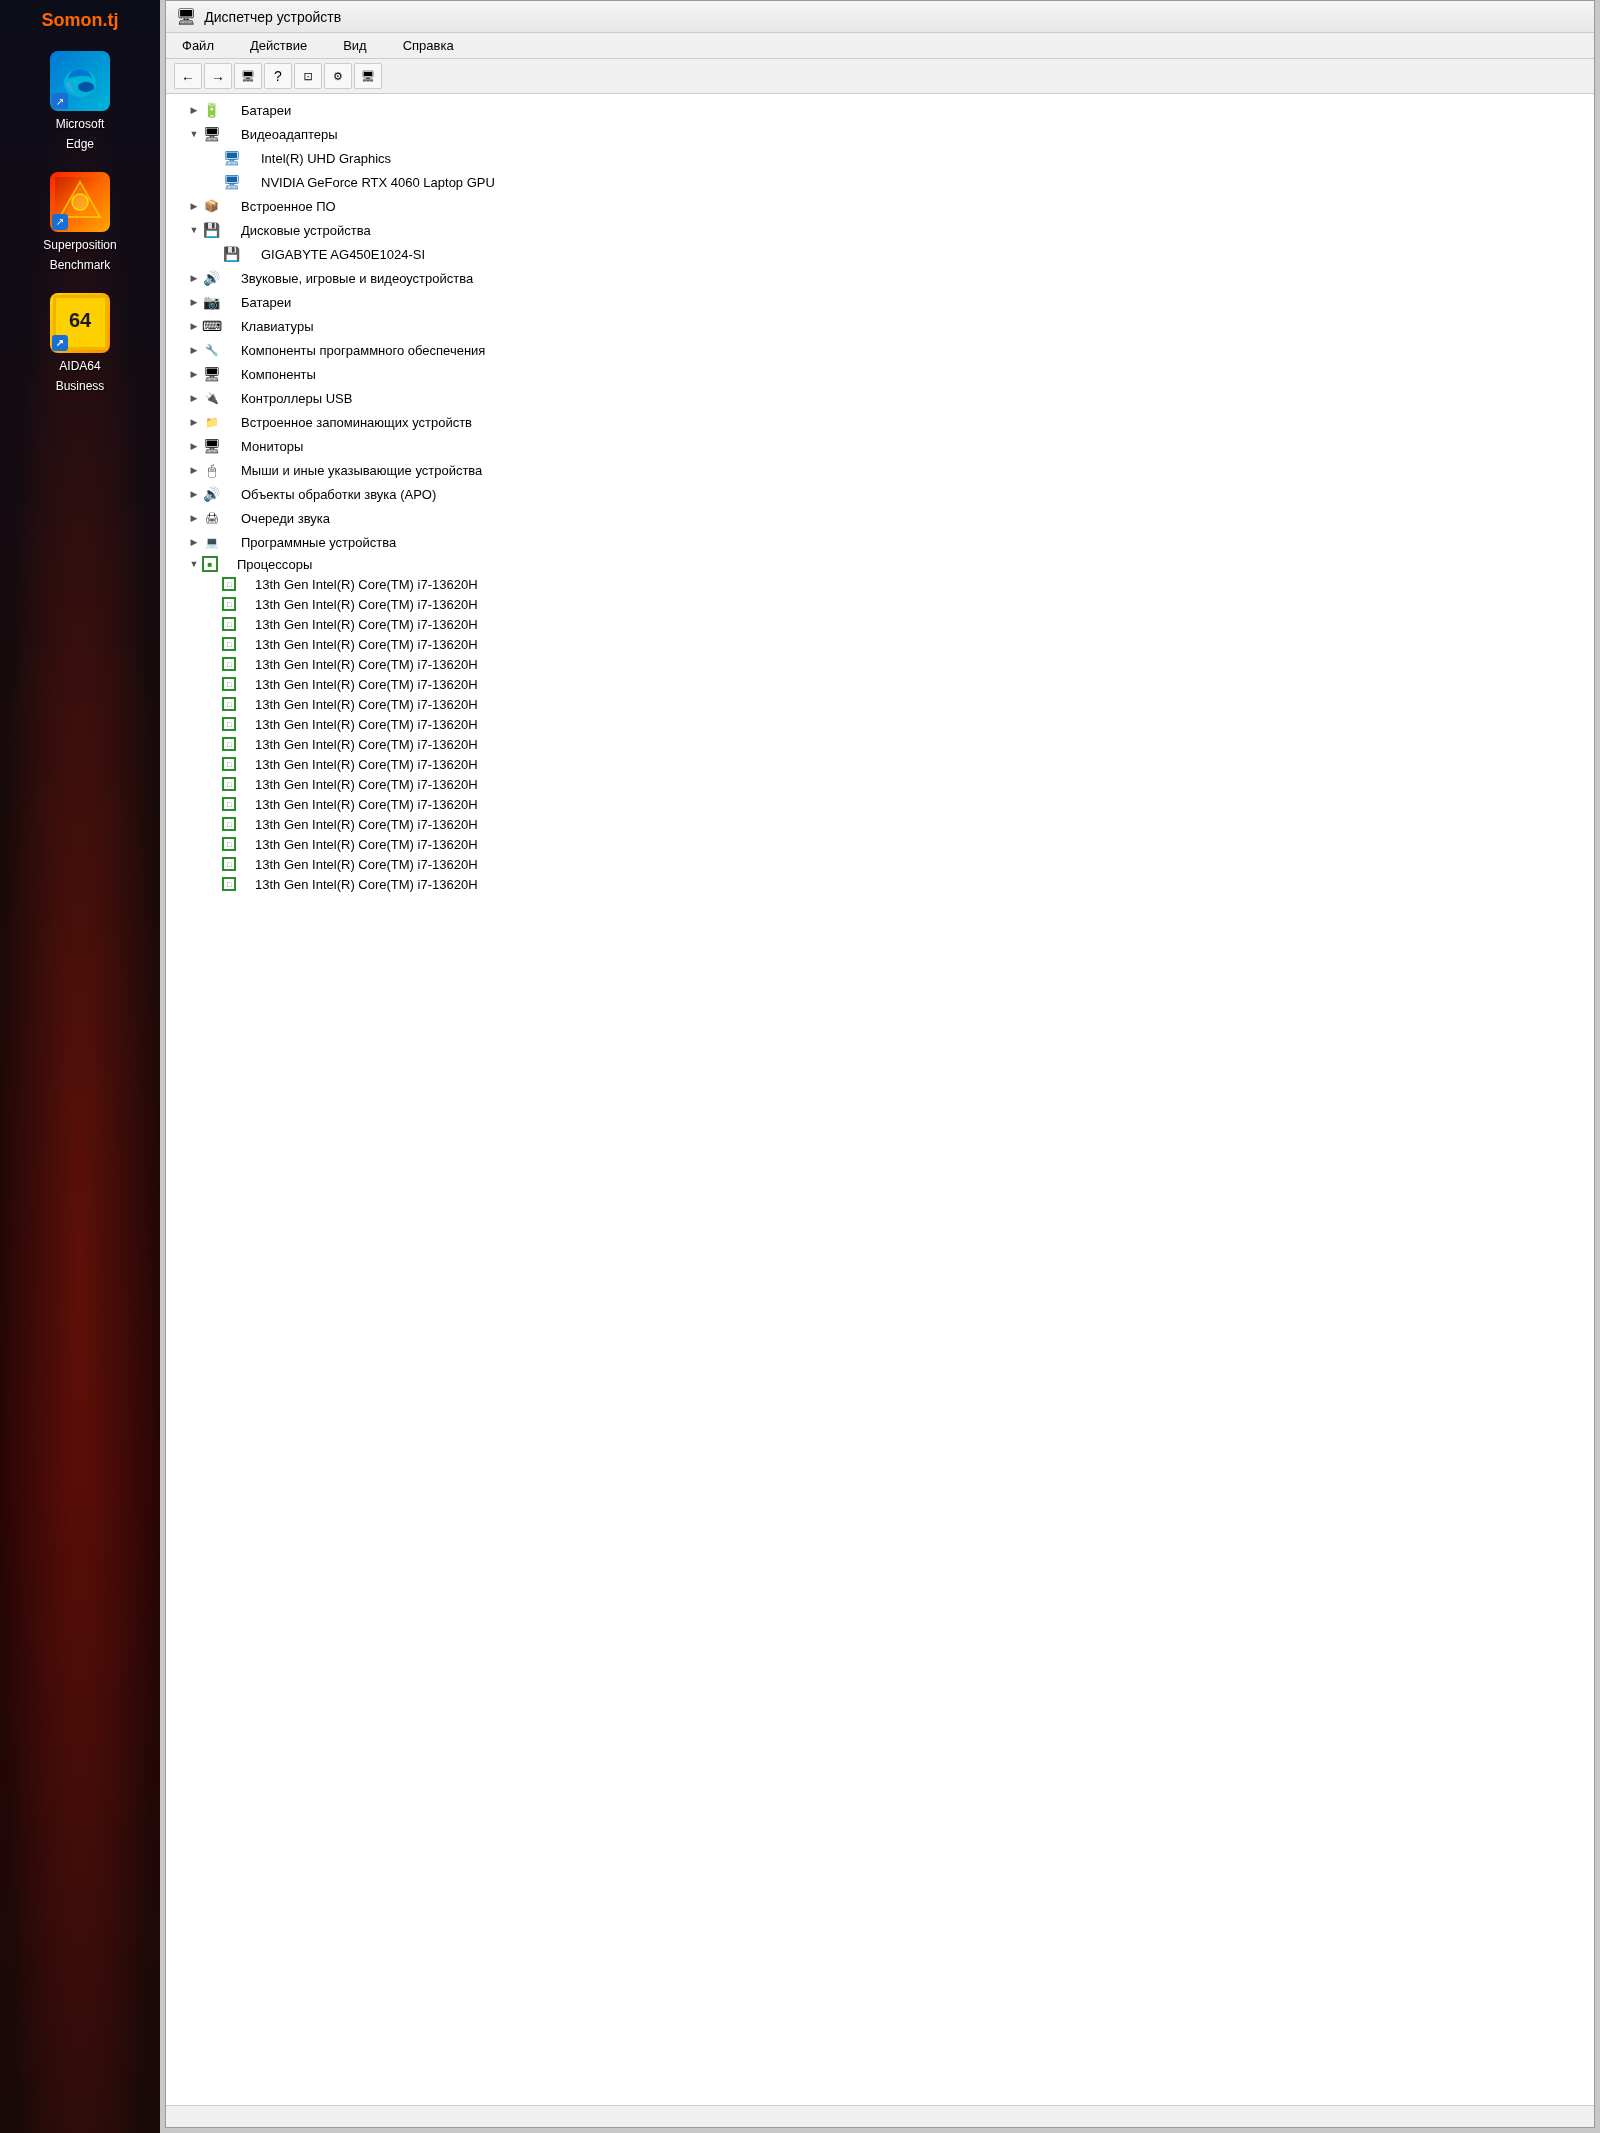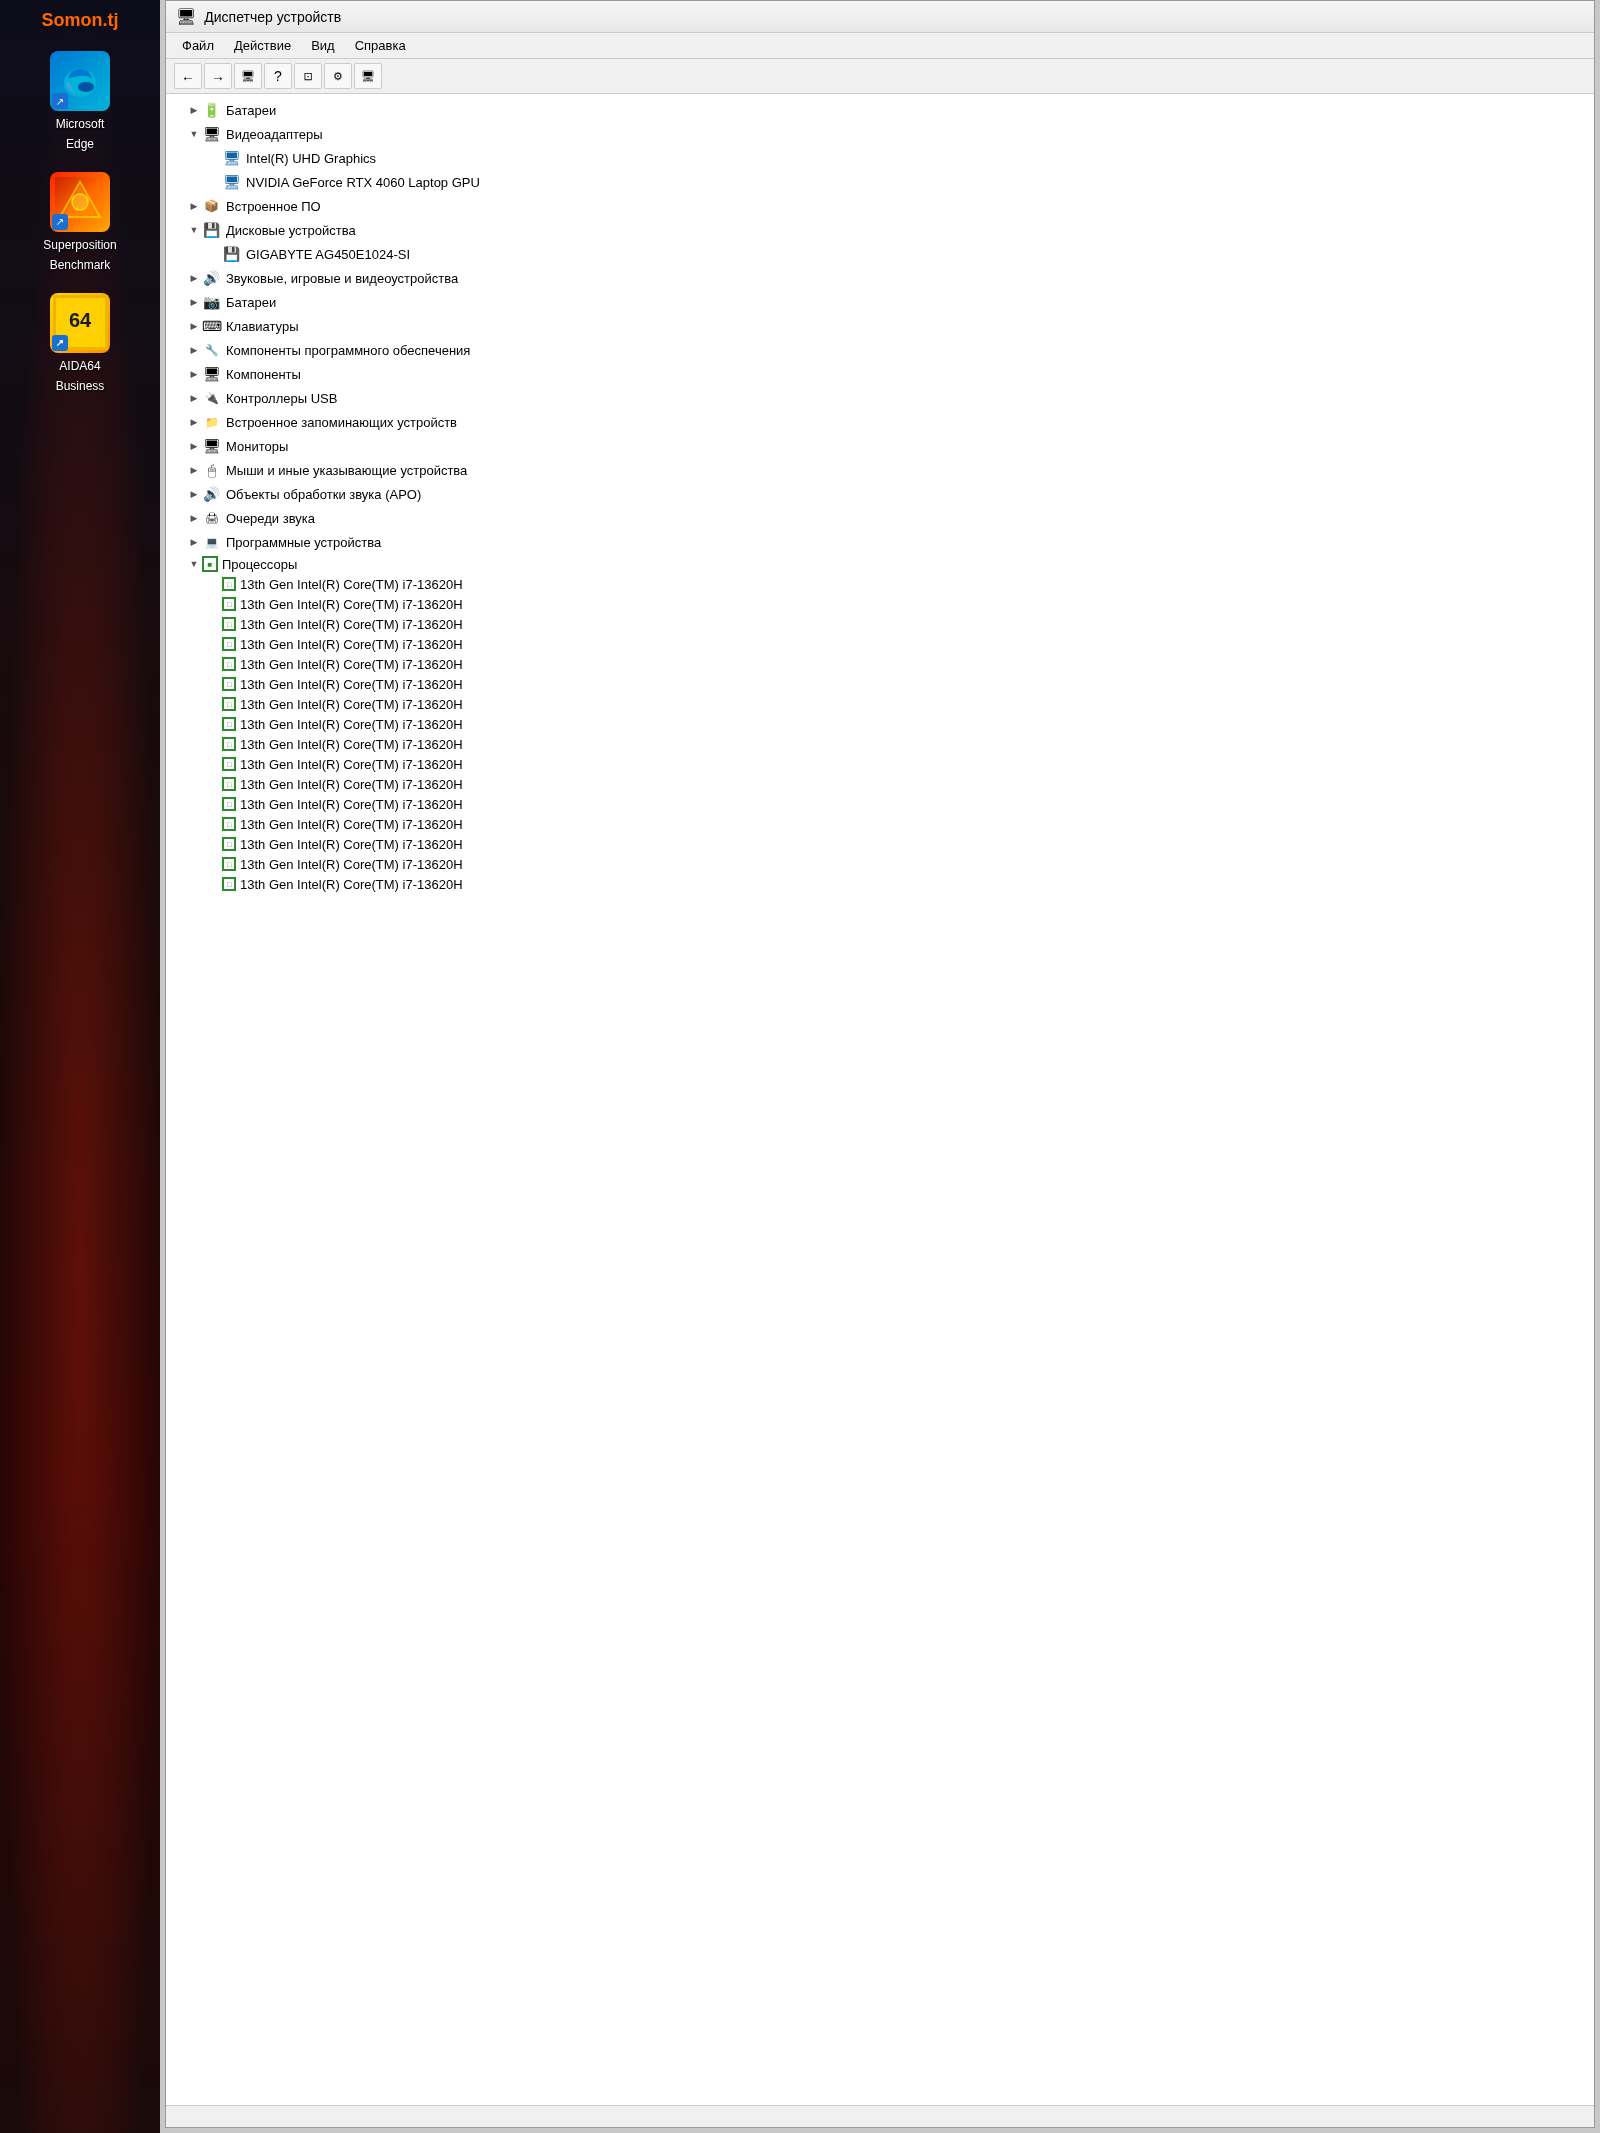--- a/index.html
+++ b/index.html
@@ -129,21 +129,21 @@
       font-size: 14px;
       color: #000;
     }
 
     .title-bar-icon {
       font-size: 16px;
     }
 
     .menu-bar {
       display: flex;
-      gap: 4px;
+      gap: 20px;
       padding: 2px 8px;
       background: #f0f0f0;
       border-bottom: 1px solid #ccc;
       font-size: 13px;
     }
 
     .menu-item {
       padding: 3px 8px;
       cursor: pointer;
       border-radius: 3px;
@@ -207,20 +207,21 @@
       margin-right: 4px;
       flex-shrink: 0;
       display: flex;
       align-items: center;
       justify-content: center;
       font-size: 14px;
     }
 
     .item-label {
       font-size: 13px;
+      margin-left: 15px;
     }
 
     .indent-1 { padding-left: 20px; }
     .indent-2 { padding-left: 40px; }
 
     .status-bar {
       height: 22px;
       background: #f0f0f0;
       border-top: 1px solid #ccc;
       display: flex;

